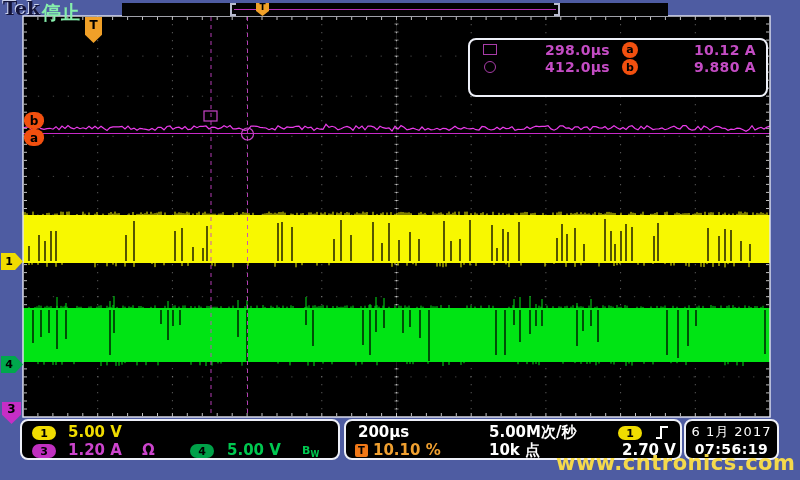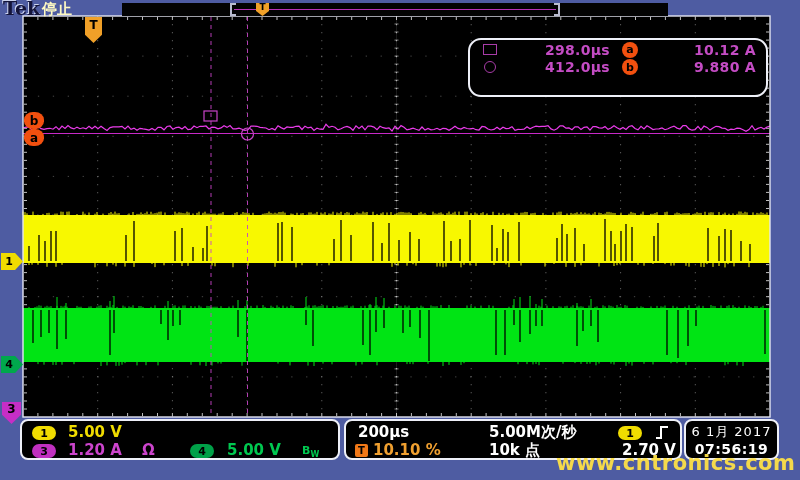--- a/index.html
+++ b/index.html
@@ -7,21 +7,21 @@
   .screen{
     position:relative;width:800px;height:480px;overflow:hidden;
     background:#4e5ca2;
     font-family:"DejaVu Sans", sans-serif;
     -webkit-font-smoothing:none;
   }
   
   .tek{position:absolute;left:3px;top:-3px;font-family:"DejaVu Serif",serif;
        font-weight:bold;font-size:19px;color:#14143a;
        text-shadow:-1px -1px 0 rgba(225,230,250,.85);z-index:4;}
-  .status{position:absolute;left:42px;top:0px;font-weight:bold;font-size:15px;color:#fef9c3;z-index:4;}
+  .status{position:absolute;left:42px;top:0px;font-weight:bold;font-size:19px;color:#86efac;z-index:4;}
   .recordbar{position:absolute;left:122px;top:3px;width:546px;height:13px;background:#030303;z-index:4;}
   .rb-bracket{position:absolute;top:0;width:6px;height:13px;}
   .rb-left{left:108px;border-left:2px solid #b9bcd0;border-top:2px solid #b9bcd0;border-bottom:2px solid #b9bcd0;}
   .rb-right{left:432px;border-right:2px solid #b9bcd0;border-top:2px solid #b9bcd0;border-bottom:2px solid #b9bcd0;}
   .rb-line{position:absolute;left:112px;top:6px;width:322px;height:1px;background:#b832b8;}
   .rb-flag{position:absolute;left:134px;top:0;width:13px;height:13px;background:#f0a028;
            clip-path:polygon(0 0,100% 0,100% 62%,50% 100%,0 62%);
            display:flex;align-items:flex-start;justify-content:center;
            font-size:9px;font-weight:bold;color:#000;line-height:9px;}
   
@@ -40,21 +40,21 @@
          display:flex;align-items:center;justify-content:center;padding-right:6px;
          font-size:11px;font-weight:bold;color:#000;}
   .ch1mark{top:253px;background:#f0dc00;}
   .ch4mark{top:356px;background:#00a84c;}
   .chmark3{position:absolute;left:2px;top:402px;width:19px;height:22px;background:#c62ec6;z-index:3;
          clip-path:polygon(0 0,100% 0,100% 58%,50% 100%,0 58%);
          display:flex;align-items:flex-start;justify-content:center;
          font-size:12px;font-weight:bold;color:#000;line-height:14px;}
   
   .readout{position:absolute;left:468px;top:38px;width:300px;height:59px;z-index:2;
-         background:#000;border:2px solid #eef0f8;border-radius:13px;padding:1px 2px;}
+         background:#000;border:2px solid #eef0f8;border-radius:8px;padding:1px 2px;}
   .r-row{display:flex;align-items:center;height:17.5px;color:#c44cc4;font-weight:bold;font-size:14px;letter-spacing:.3px;}
   .r-icon{width:36px;display:flex;justify-content:center;}
   .icon-square{width:14px;height:11px;border:1.4px solid #a83ca8;}
   .icon-circle{width:12px;height:12px;border:1.4px solid #a83ca8;border-radius:50%;}
   .r-time{width:102px;text-align:right;}
   .r-bcell{width:40px;display:flex;justify-content:center;}
   .r-badge{width:16px;height:16px;border-radius:50%;background:#f2500f;color:#000;
          display:flex;align-items:center;justify-content:center;font-size:11px;font-weight:bold;}
   .r-val{flex:1;text-align:right;padding-right:8px;}
   

